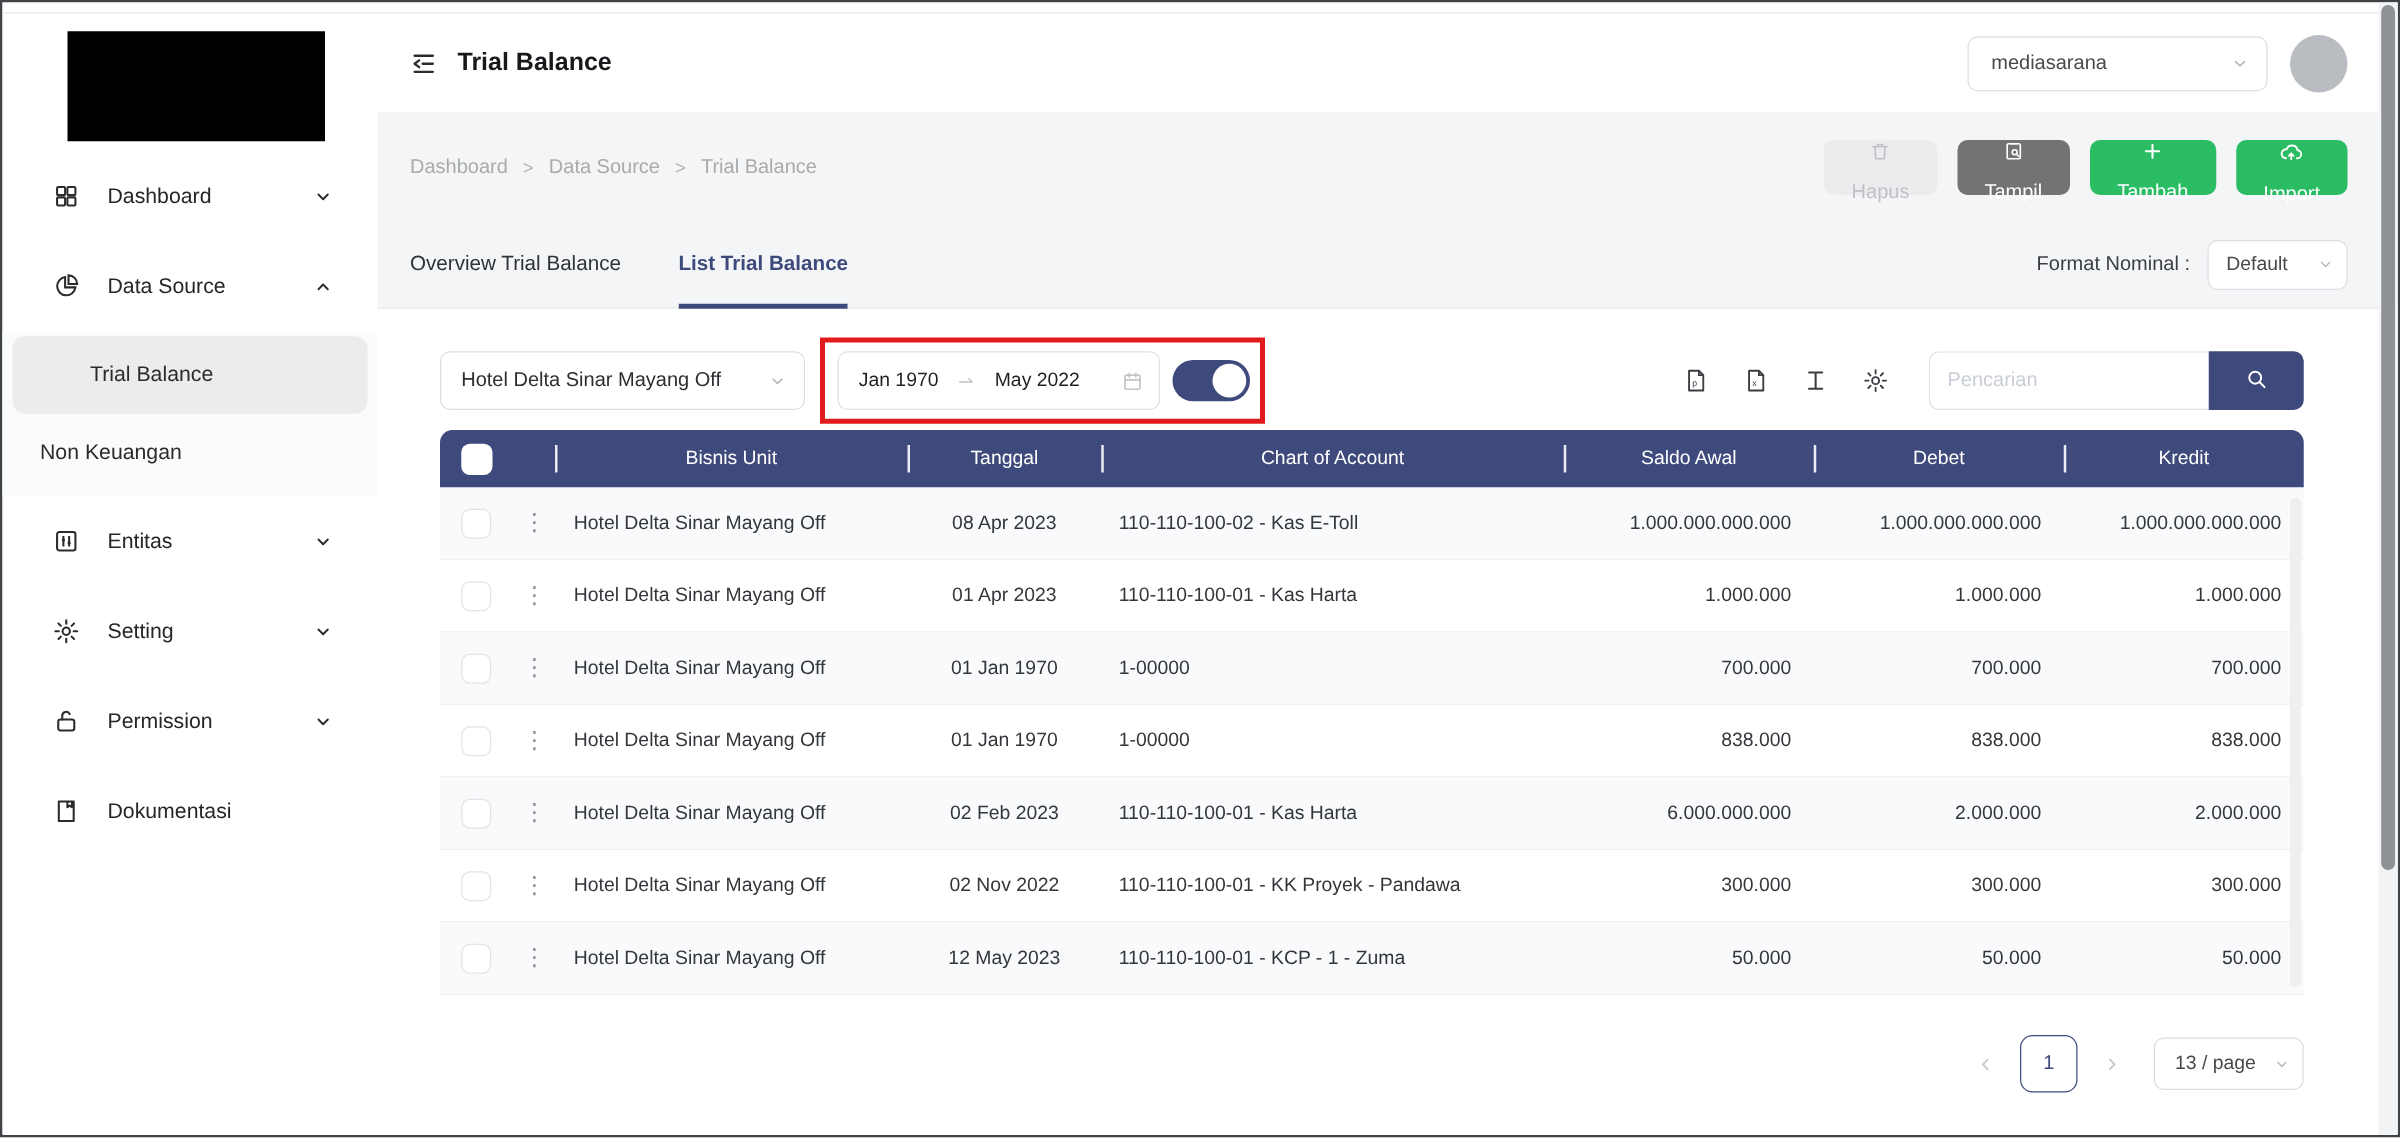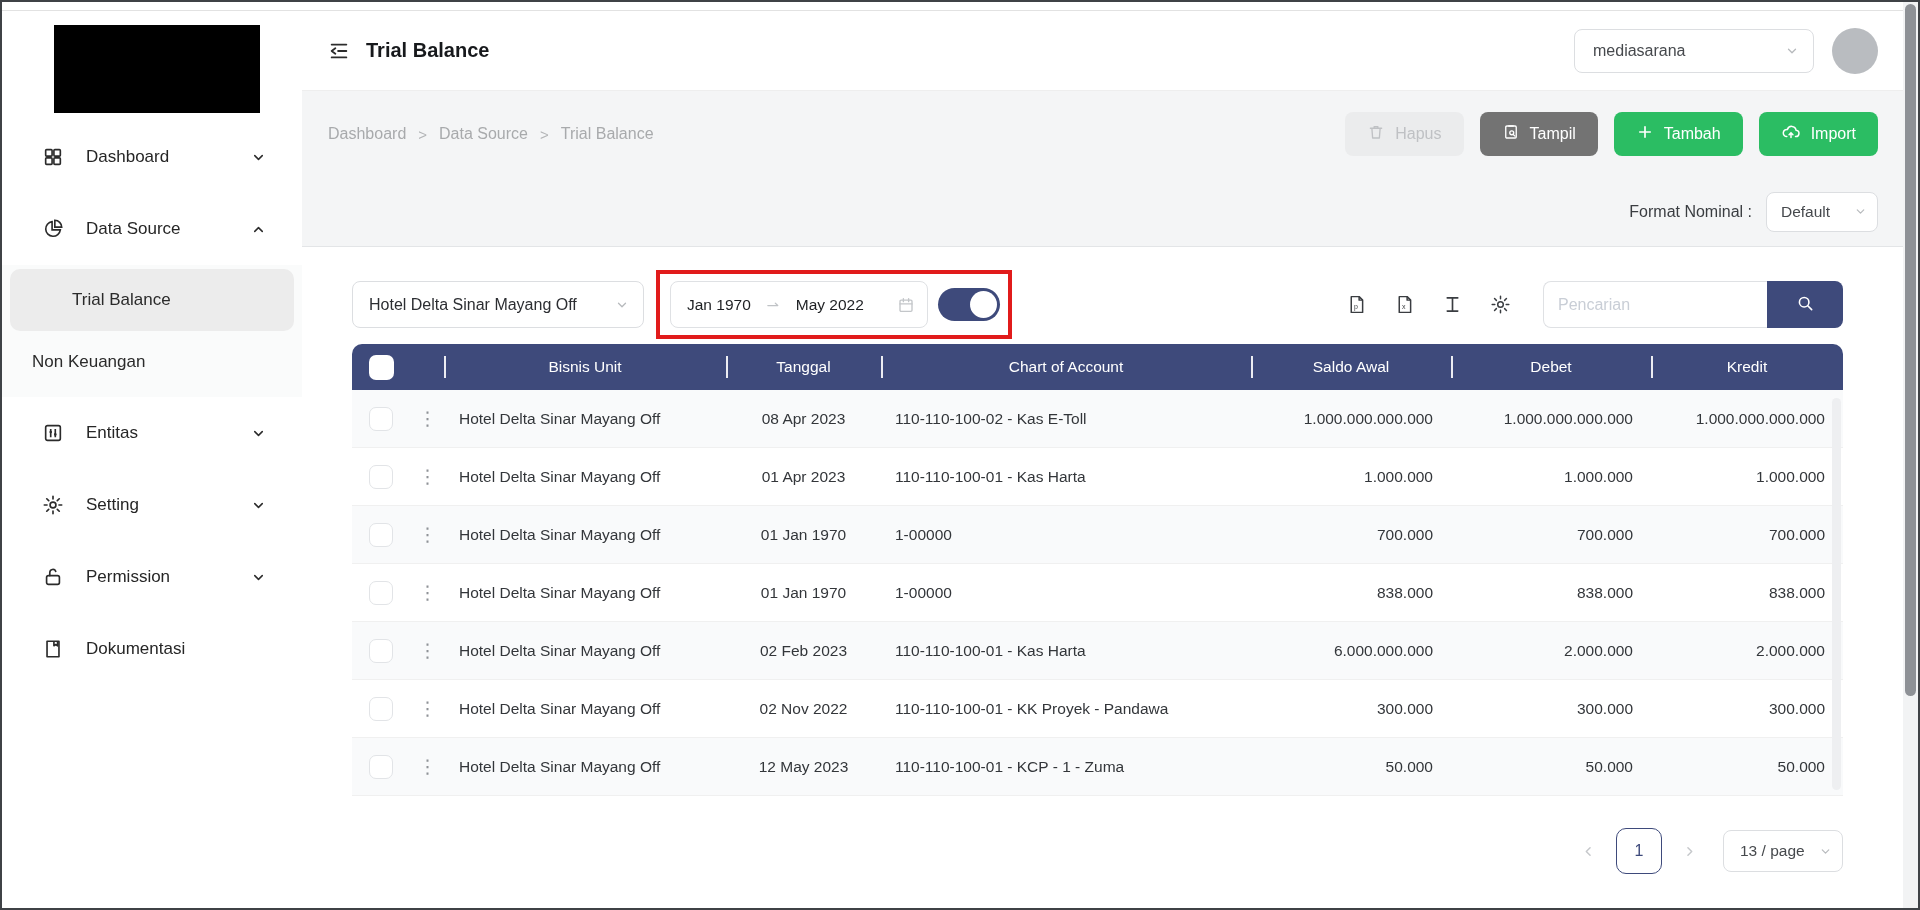--- a/index.html
+++ b/index.html
@@ -35,21 +35,21 @@
   .ws-select { width:240px; height:44px; padding:0 14px 0 18px; font-size:16px;justify-content:center; }
   .select .chev { margin-left:auto; color:#b7babd; display:flex; }
   .avatar { width:46px; height:46px; border-radius:50%; background:#b9bcc0; }
 
   .band { background:#f4f5f6; border-bottom:1px solid #e3e5e7; }
   .crumb-row { height:86px; display:flex; align-items:center; padding:0 40px 0 26px; }
   .breadcrumb { display:flex; align-items:center; gap:12px; font-size:16px; color:#a8aaac; }
   .crumb-sep { color:#b2b4b6; font-size:15px; }
   .crumb-row .btns { margin-left:auto; display:flex; gap:16px; }
   .btn { height:44px; border-radius:8px; display:flex; align-items:center; gap:10px;
-    padding:0 22px; font-size:16px; border:none; cursor:pointer; font-family:inherit; }
+    padding:0 22px; font-size:16px; border:none; cursor:pointer; font-family:inherit;flex-direction:column; }
   .btn svg { flex:0 0 auto; }
   .btn-disabled { background:#ebeced; color:#bfc1c4; }
   .btn-primary { background:#737373; color:#fff; }
   .btn-green { background:#2BBD63; color:#fff; }
 
   .tabs-row { height:69px; display:flex; align-items:stretch; padding:0 40px 0 26px; }
   .tabs { display:flex; gap:46px; }
   .tab { display:flex; align-items:center; font-size:16.5px; color:#2f3237; position:relative; cursor:pointer; }
   .tab.active { color:#3E4A7B; font-weight:700; }
   .tab.active::after { content:""; position:absolute; left:0; right:0; bottom:-1px; height:4px; background:#3E4A7B; }
@@ -293,20 +293,28 @@
                     <path d="M7 17.5a4.3 4.3 0 1 1 .7-8.55A5.3 5.3 0 0 1 18 9.8a3.6 3.6 0 0 1-.6 7.7"></path>
                     <path d="M12 18.5V13M9.7 15.2L12 12.8l2.3 2.4"></path>
                   </svg>
               </span>
               <span>Import</span>
             </button>
           </div>
         </div>
 
         <div class="tabs-row">
+          <div class="tabs">
+            <div class="tab">
+              <span>Overview Trial Balance</span>
+            </div>
+            <div class="tab active">
+              <span>List Trial Balance</span>
+            </div>
+          </div>
           <div class="tabs-right">
             <span class="fmt-label">Format Nominal :</span>
             <div class="select fmt-select">
               <span>Default</span>
               <span class="chev">
                 <svg width="13" height="13" viewBox="0 0 24 24" fill="none" stroke="currentColor" stroke-width="2.2" stroke-linecap="round" stroke-linejoin="round">
                     <path d="M6 9l6 6 6-6"></path>
                   </svg>
               </span>
             </div>

